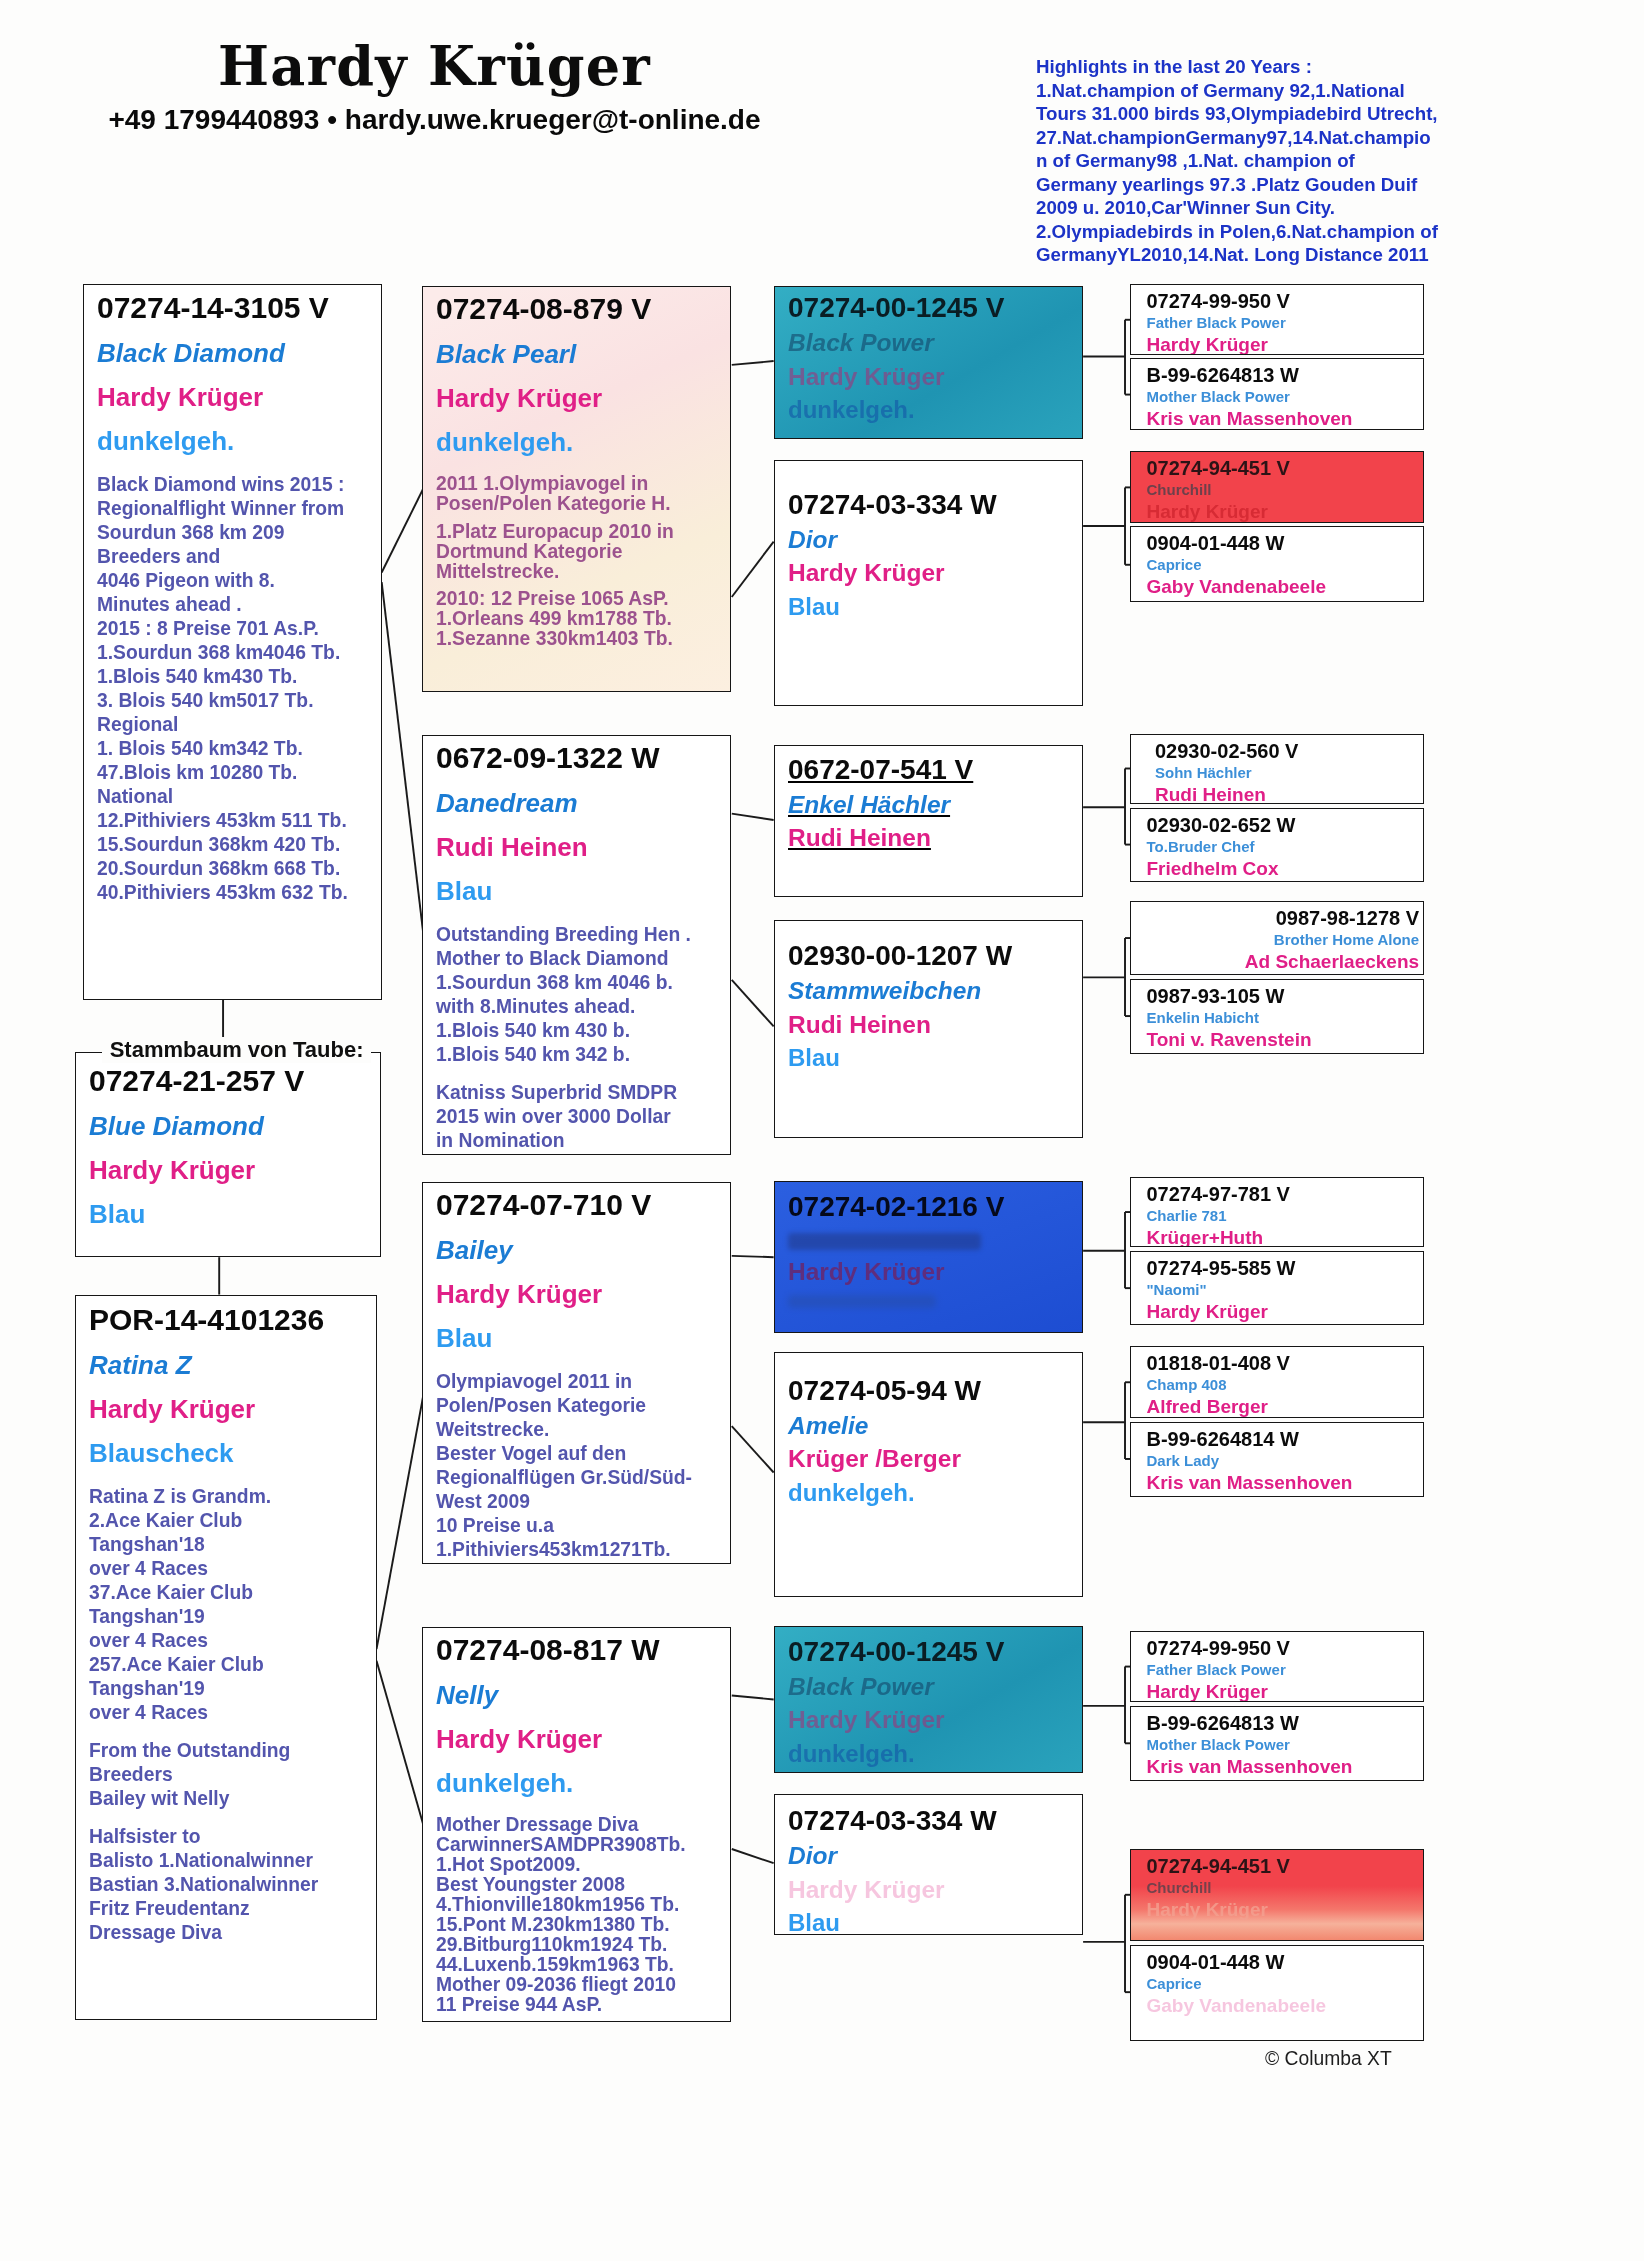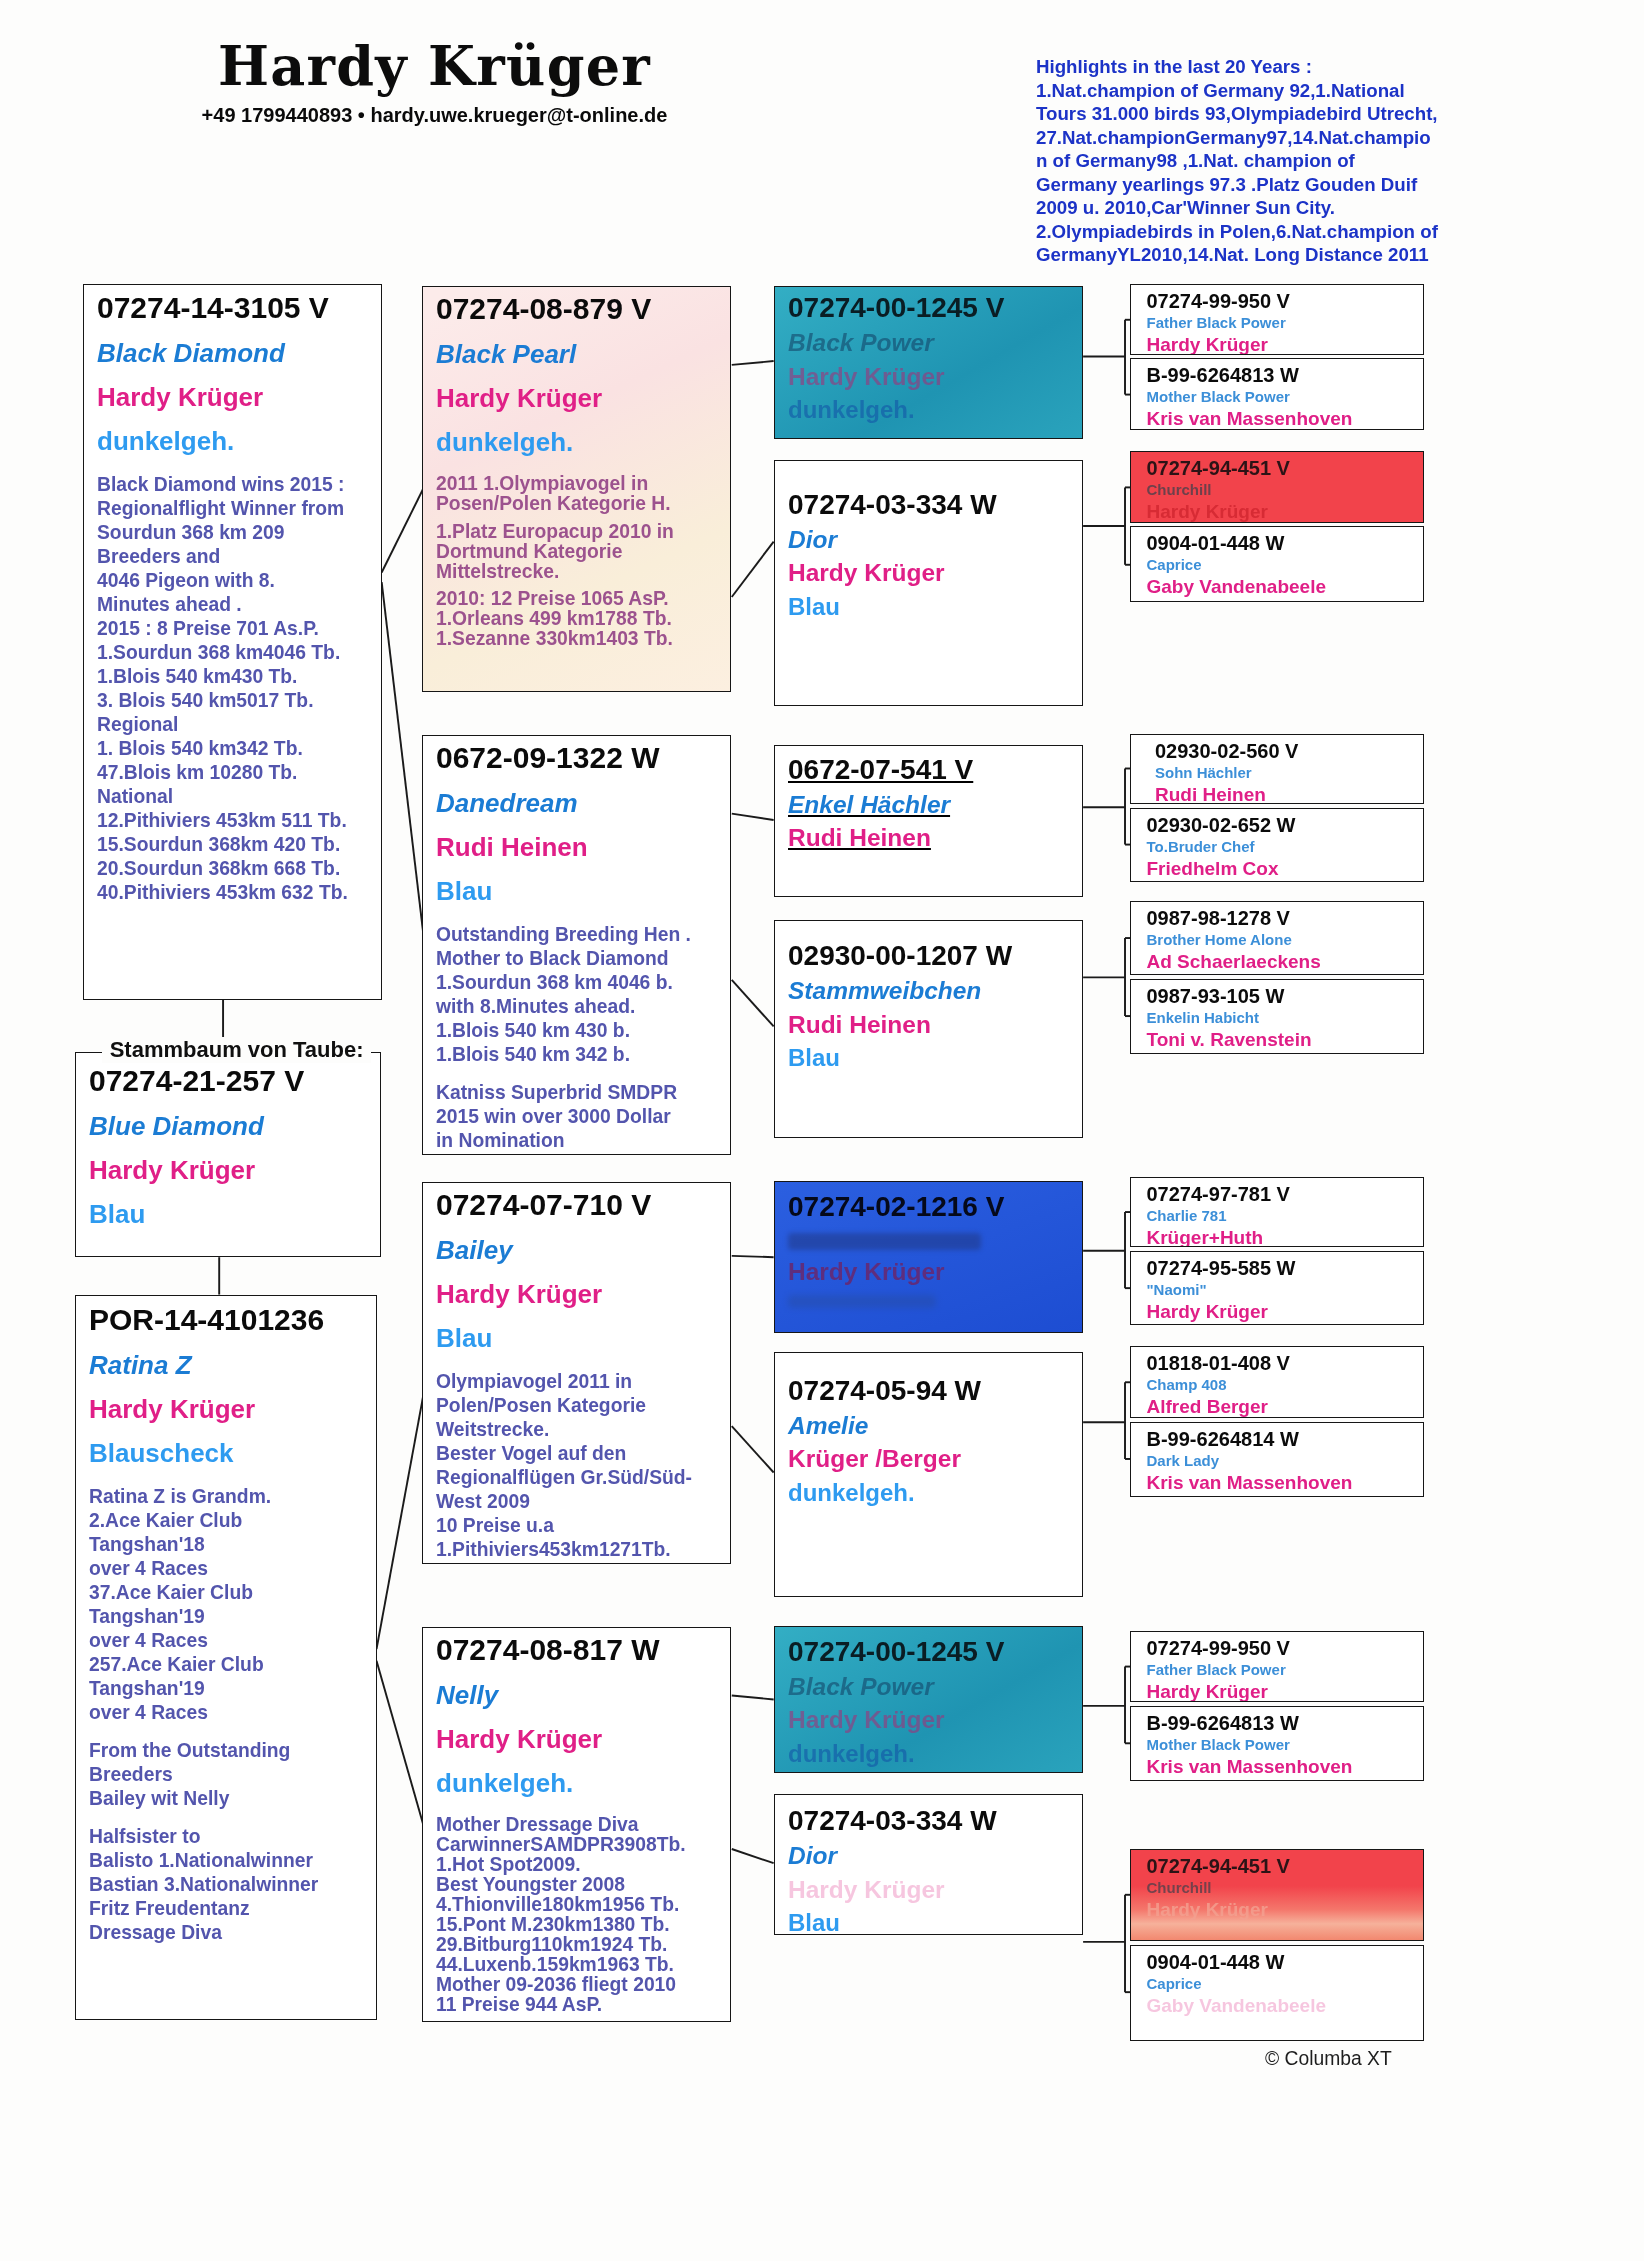--- a/index.html
+++ b/index.html
@@ -2,21 +2,21 @@
 <html style="font-size:10.3px"><head>
 <meta charset="utf-8">
 <style>
   html,body{margin:0;padding:0;background:#e8e8e8;}
   .page{position:relative;width:1644px;height:2261px;background:#fdfdfc;
         font-family:"Liberation Sans",sans-serif;overflow:hidden;}
   
   .hdr{position:absolute;left:64px;top:34px;width:741px;text-align:center;color:#0c0c0c;}
   .hdr .title{font-family:"DejaVu Serif","Liberation Serif",serif;font-weight:bold;font-size:54px;letter-spacing:1.3px;}
   .hdr .addr{margin-top:13px;font-size:31px;font-style:italic;font-weight:bold;color:#161616;}
-  .hdr .contact{margin-top:6.4px;font-size:20px;font-weight:bold;color:#0a0a0a;}
+  .hdr .contact{margin-top:6.4px;font-size:28px;font-weight:bold;color:#0a0a0a;}
   
   .highlights{position:absolute;left:1036px;top:55px;width:613px;font-size:18.7px;line-height:23.5px;
               font-weight:bold;color:#1c33c7;}
   
   .box{position:absolute;border:1.9px solid #161616;background:#fff;box-sizing:border-box;
        padding-left:13px;padding-right:3.9px;overflow:hidden;}
   .ring{font-weight:bold;color:#0b0b0b;}
   .name{font-weight:bold;font-style:italic;color:#1b7cd4;}
   .breeder{font-weight:bold;color:#e01f87;}
   .colorline{font-weight:bold;color:#2e9bf0;}
@@ -342,21 +342,21 @@
       <div class="box box-small" style="left: 1130px; top: 734px; width: 294px; height: 70px; padding-left: 24px;">
         <div class="ring">02930-02-560 V</div>
         <div class="name">Sohn Hächler</div>
         <div class="breeder">Rudi Heinen</div>
       </div>
       <div class="box box-small" style="left: 1130px; top: 808px; width: 294px; height: 74px;">
         <div class="ring">02930-02-652 W</div>
         <div class="name">To.Bruder Chef</div>
         <div class="breeder">Friedhelm Cox</div>
       </div>
-      <div class="box box-small" style="left: 1130px; top: 901px; width: 294px; height: 74px;">
+      <div class="box box-small" style="left: 1130px; top: 901px; width: 294px; height: 74px; text-align: right;">
         <div class="ring">0987-98-1278 V</div>
         <div class="name">Brother Home Alone</div>
         <div class="breeder">Ad Schaerlaeckens</div>
       </div>
       <div class="box box-small" style="left: 1130px; top: 979px; width: 294px; height: 75px;">
         <div class="ring">0987-93-105 W</div>
         <div class="name">Enkelin Habicht</div>
         <div class="breeder">Toni v. Ravenstein</div>
       </div>
       <div class="box box-small" style="left: 1130px; top: 1177px; width: 294px; height: 70px;">

